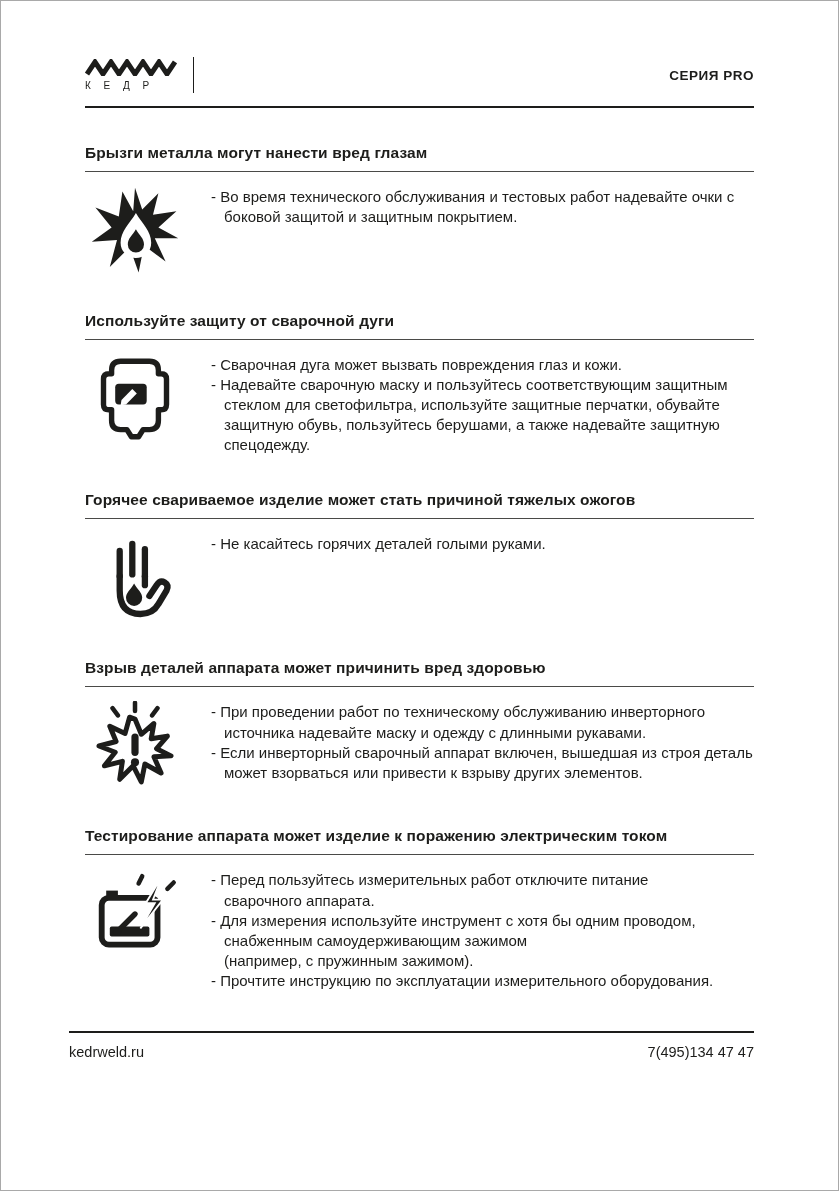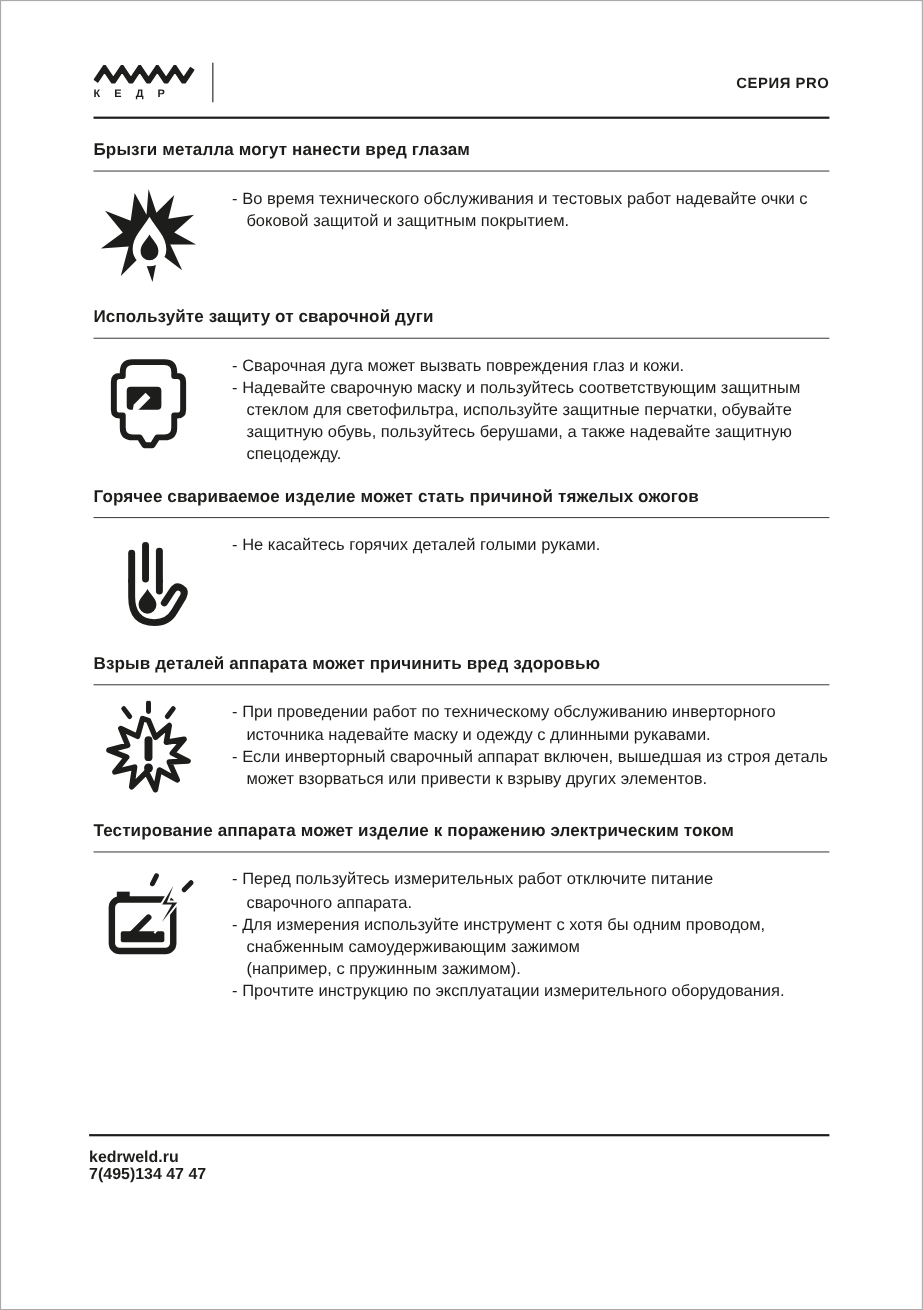--- a/index.html
+++ b/index.html
@@ -16,41 +16,41 @@
   .content { padding:0 84px; }
 
   
   .header {
     display:flex; align-items:center;
     margin-top:56px; padding-bottom:13px;
     border-bottom:2px solid #1d1d1b;
   }
   .logo { display:flex; flex-direction:column; gap:4px; width:98px; }
   .logo-mark { display:block; }
-  .logo-text { font-size:10px; font-weight:bold; letter-spacing:5px; white-space:nowrap; }
+  .logo-text { font-size:10px; font-weight:normal; letter-spacing:5px; white-space:nowrap; }
   .v-divider { width:1px; height:36px; background:#1d1d1b; margin:0 14px 0 10px; }
   .taglines { font-size:10.5px; letter-spacing:.4px; color:#3c3c3b; line-height:1.6; }
   .spacer { flex:1; }
   .series { font-weight:bold; font-size:13.5px; letter-spacing:.5px; }
 
   
-  .safety-section { margin-top:20px; }
+  .safety-section { margin-top:36px; }
   .sec-title { font-size:15.5px; font-weight:bold; letter-spacing:.1px; }
   .sec-rule { height:1px; background:#4a4a48; margin-top:9px; }
   .sec-body { display:flex; margin-top:14px; }
   .icon-box { flex:0 0 100px; display:flex; justify-content:center; align-items:flex-start; }
   .bullets { flex:1; padding-left:26px; font-size:15px; line-height:1.34; padding-top:1px; }
   .bullet { padding-left:13px; text-indent:-13px; white-space:pre-line; }
 
   
   .footer {
-    position:absolute; left:80px; right:84px; top:1030px;
+    position:absolute; left:68px; right:84px; top:1030px;
     border-top:2px solid #1d1d1b; padding-top:11px;
     display:flex; justify-content:space-between;
-    font-weight:bold; font-size:14.5px;flex-direction:column;
+    font-weight:normal; font-size:14.5px;
   }
 </style>
 </head>
 <body>
 
 <div class="page">
   <div class="content">
 
     <div class="header">
       <div class="logo">

